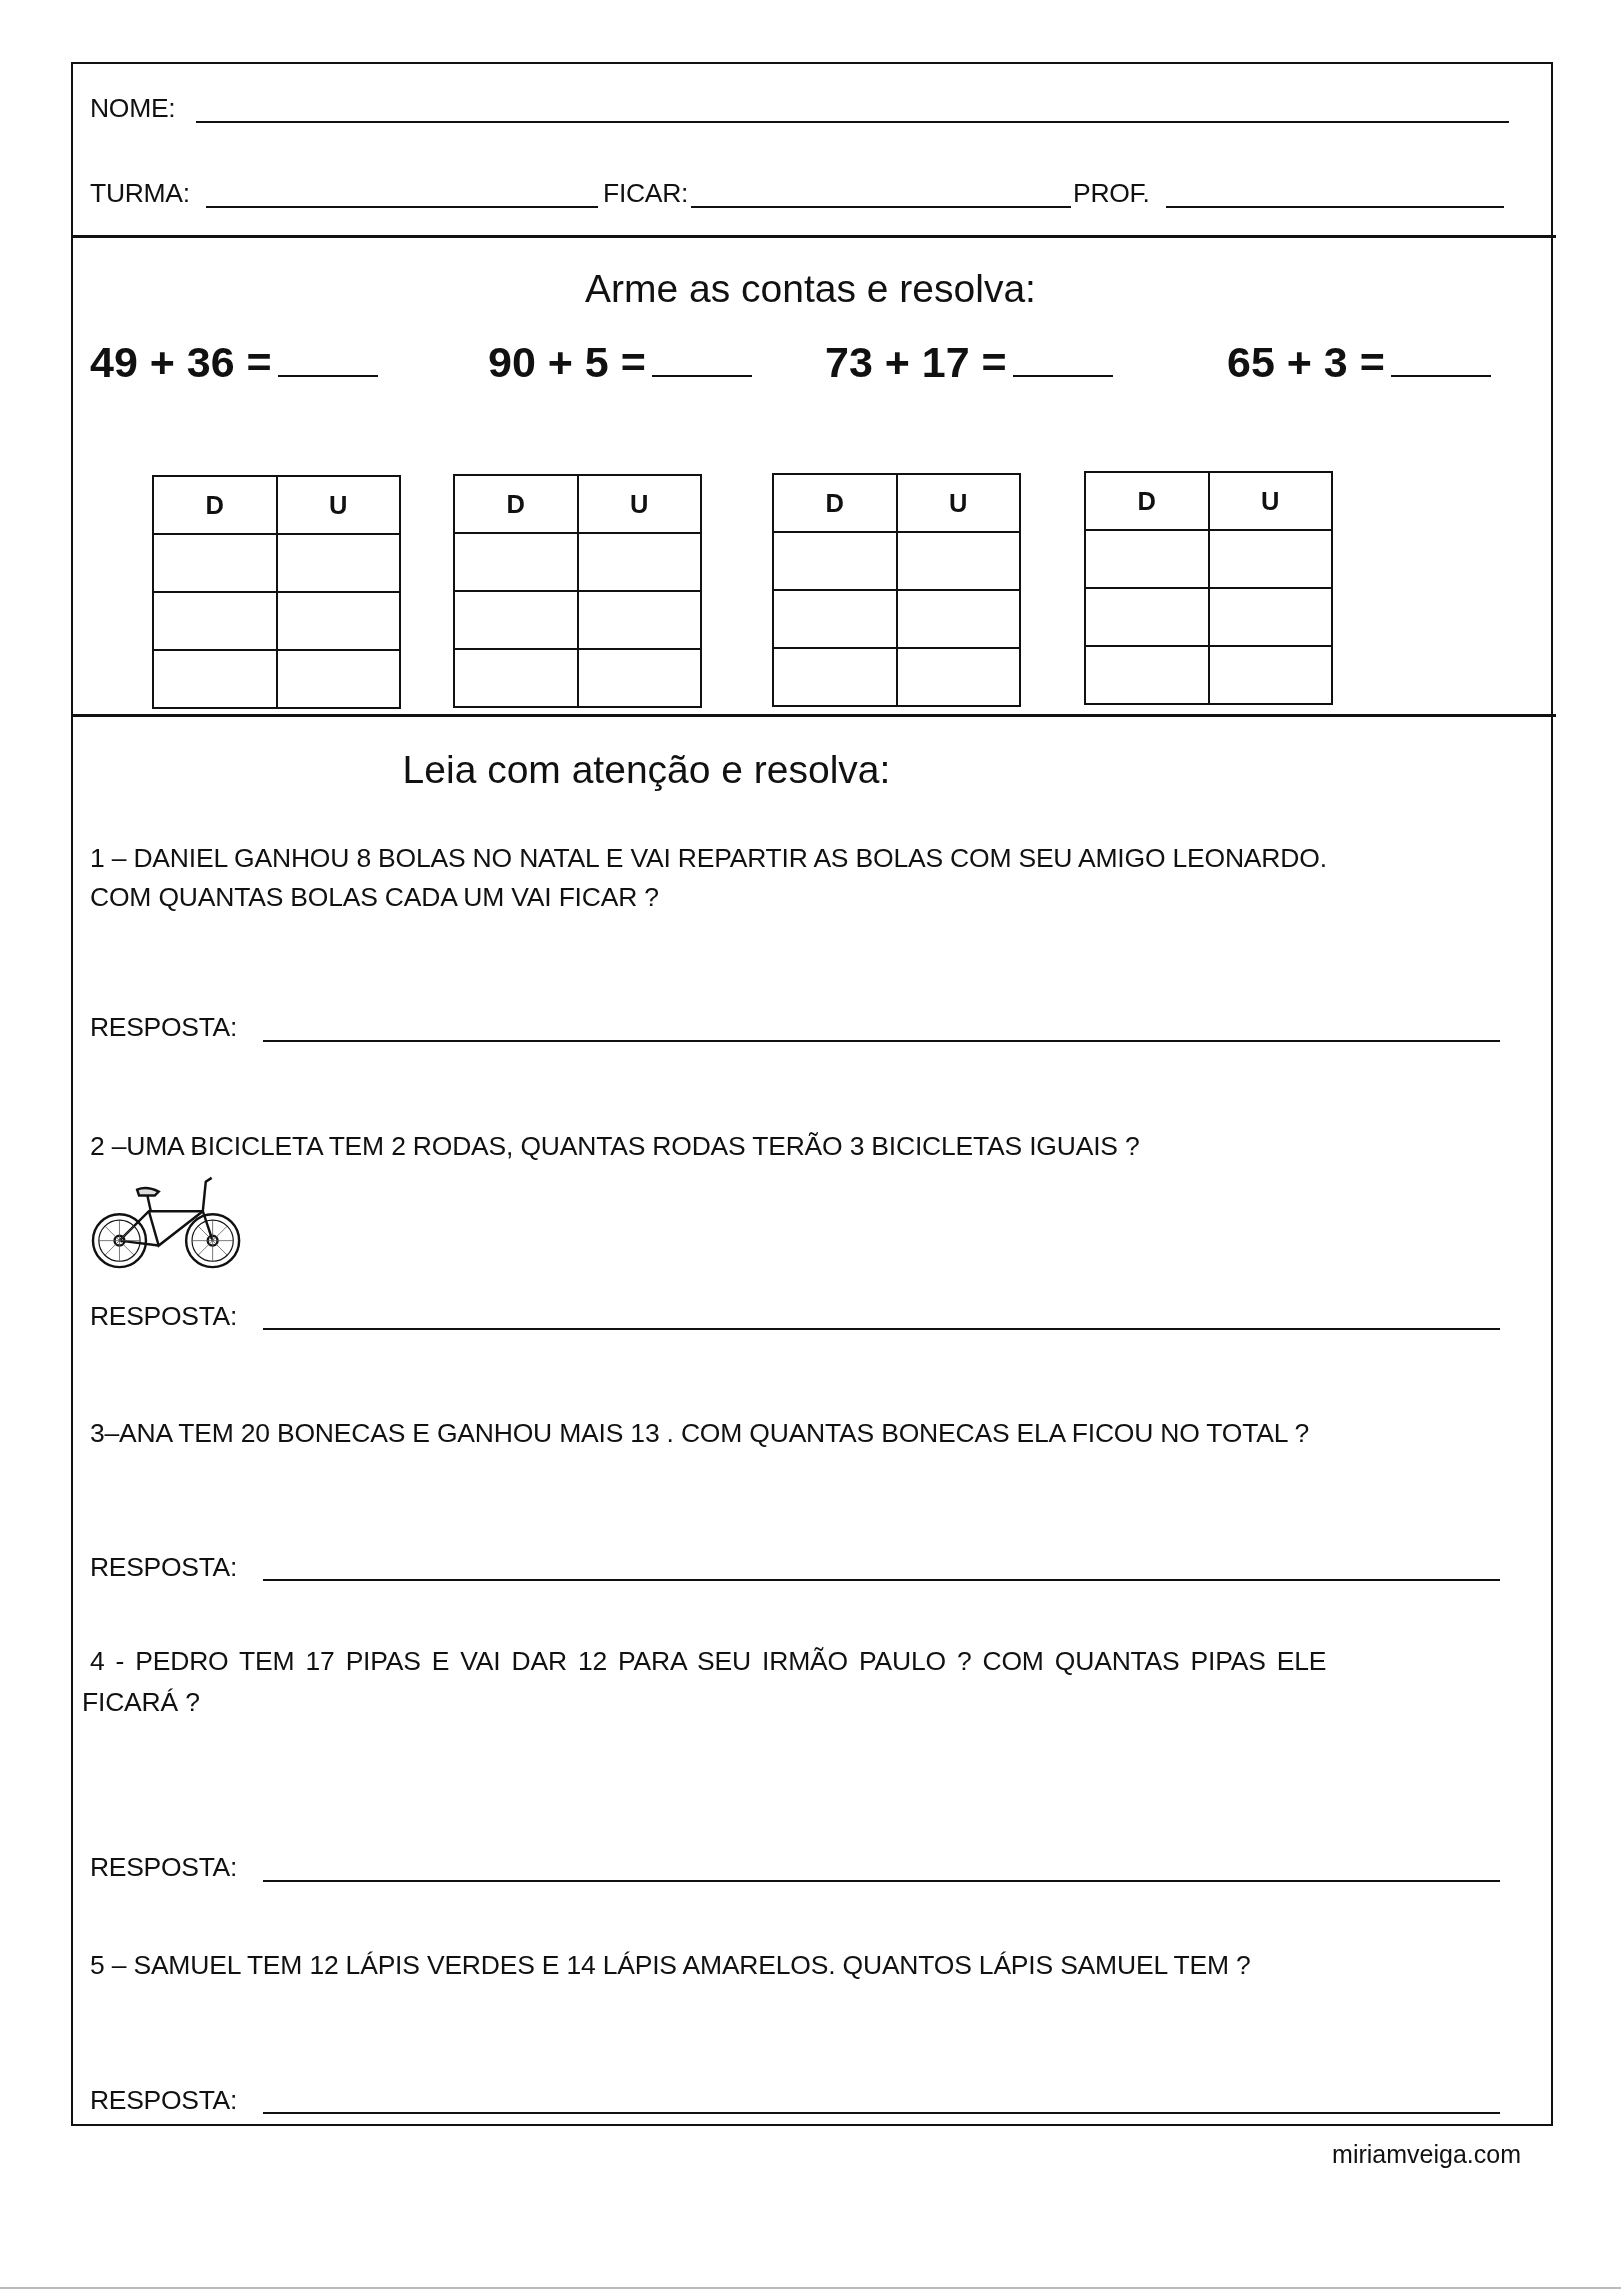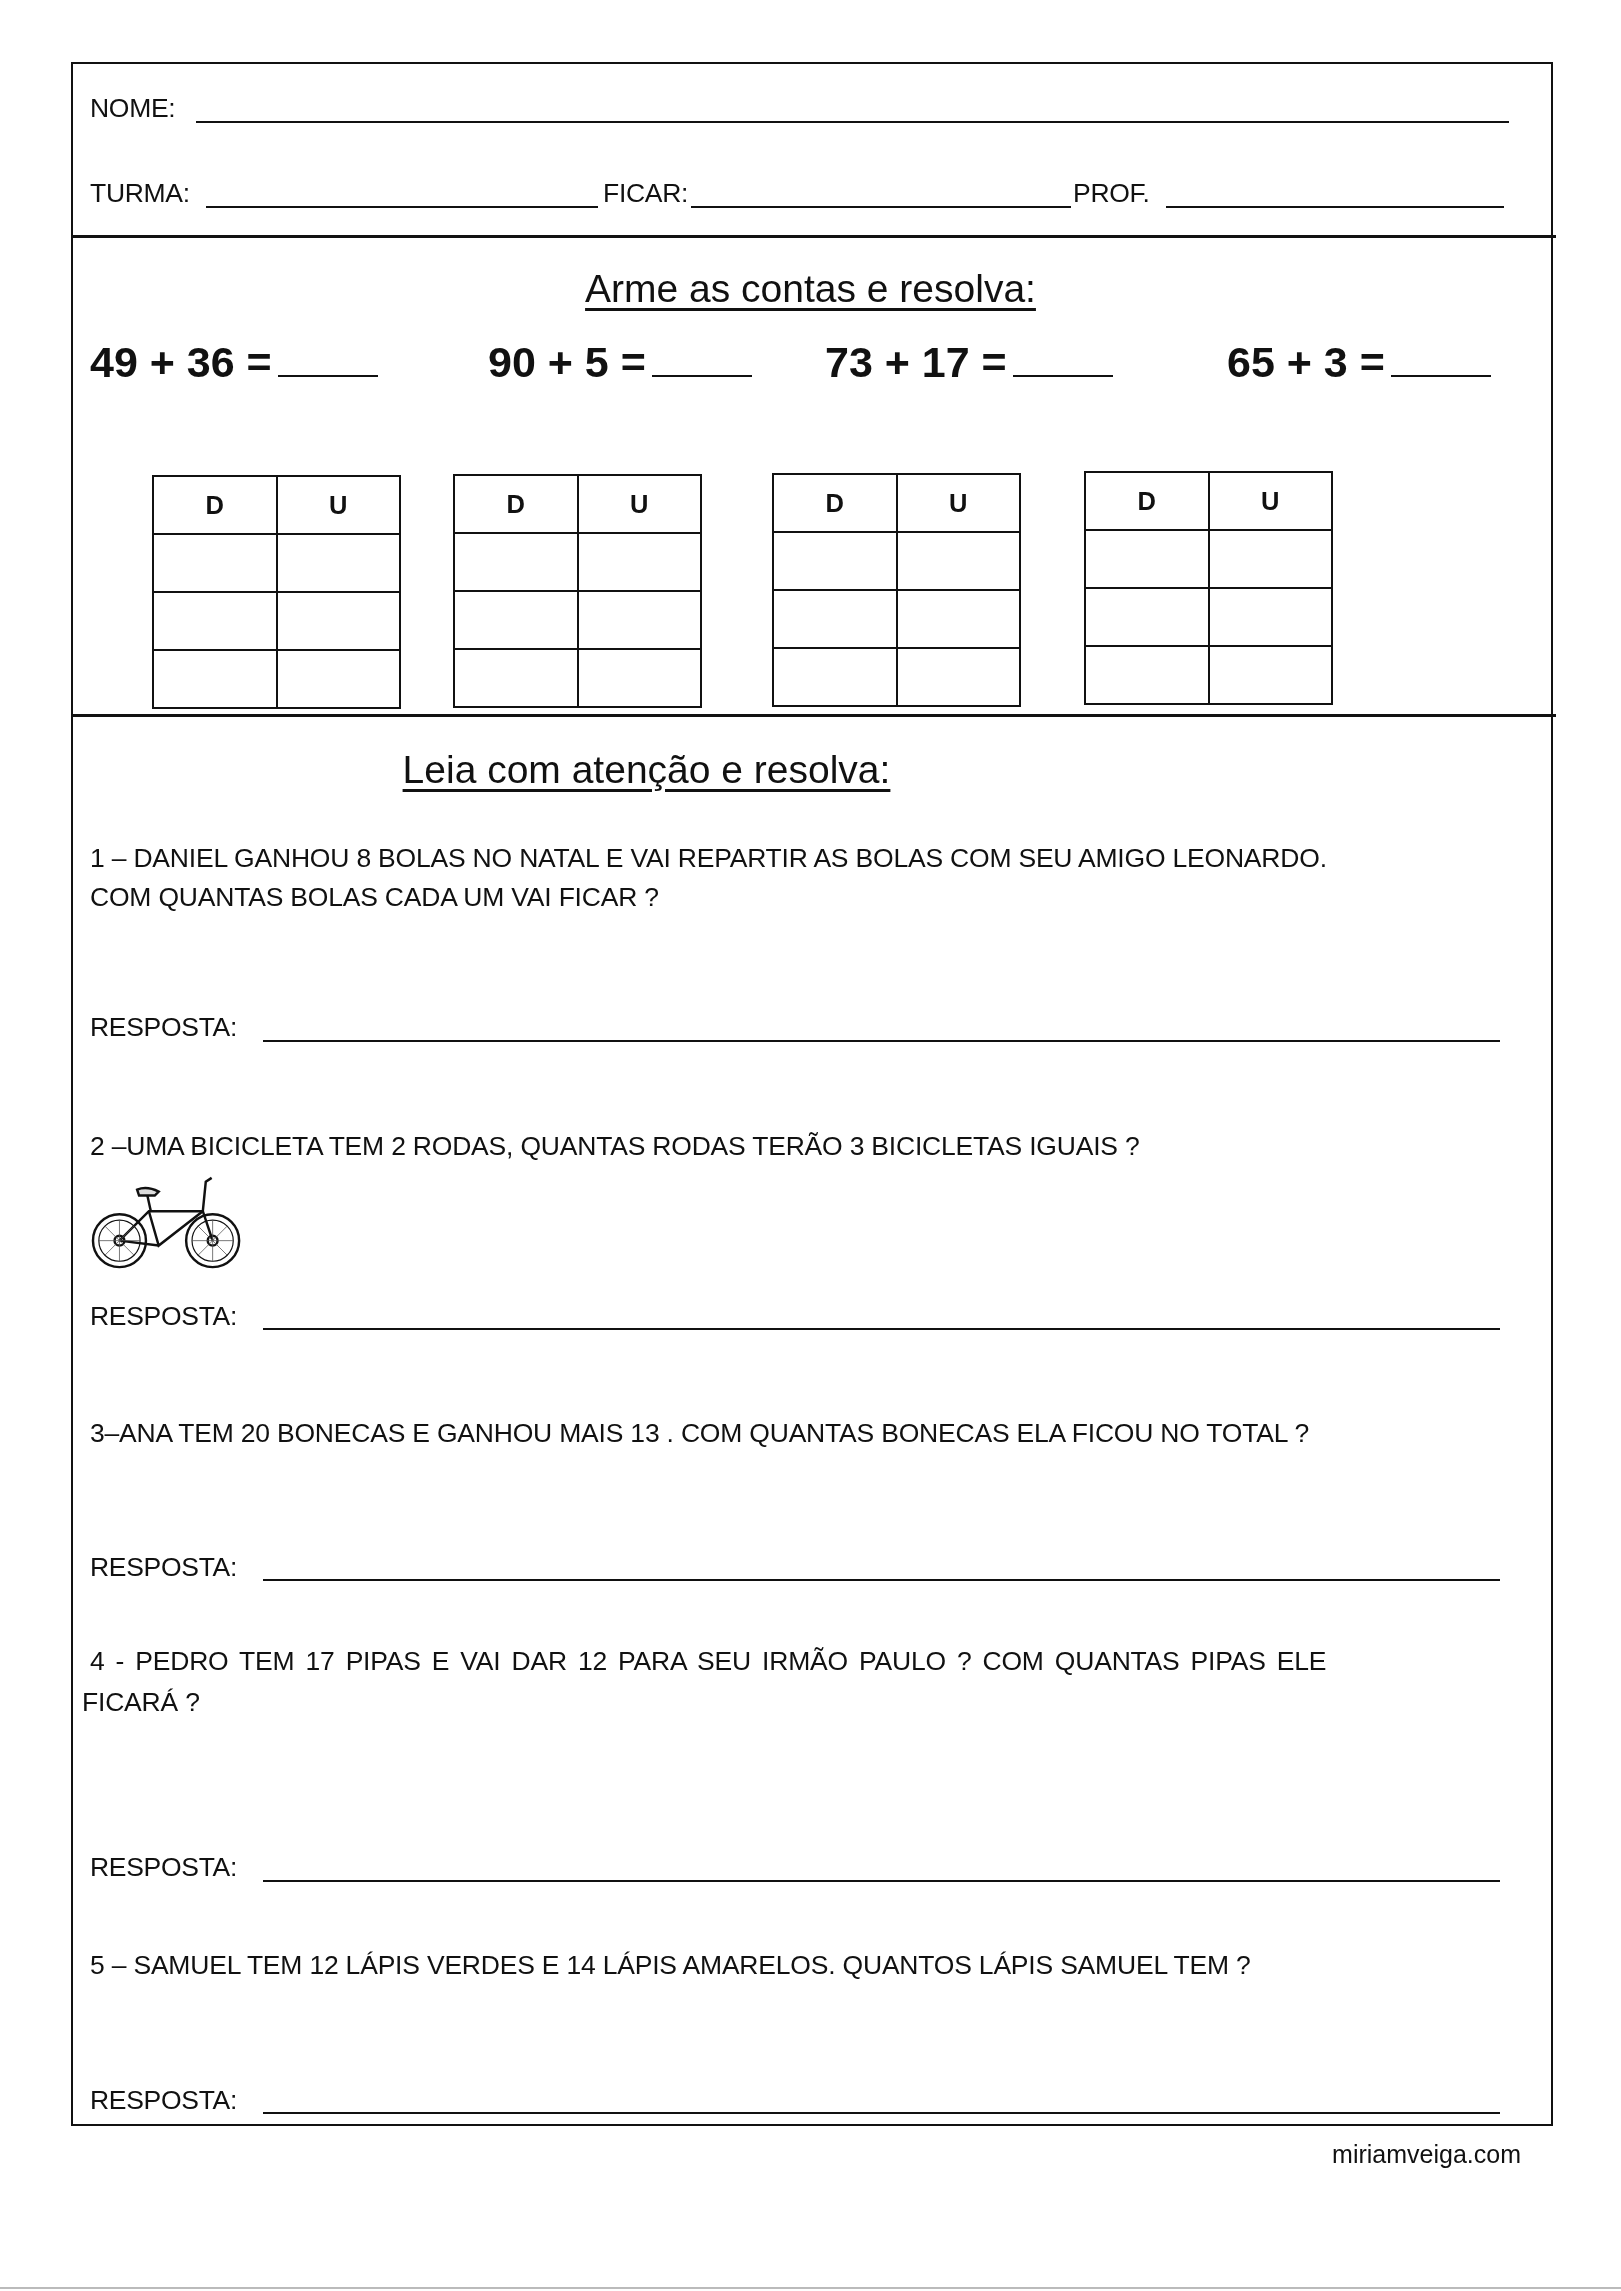--- a/index.html
+++ b/index.html
@@ -3,21 +3,21 @@
 <meta charset="utf-8">
 <style>
   html, body { margin:0; padding:0; }
   body { width:1621px; height:2292px; background:#ffffff; position:relative; overflow:hidden;
          font-family:"Liberation Sans", sans-serif; color:#111; }
   .abs { position:absolute; }
   .frame { position:absolute; left:71px; top:62px; width:1482px; height:2064px; border:2.9px solid #111; box-sizing:border-box; }
   .hsep { position:absolute; left:71px; width:1485px; height:2.9px; background:#111; }
   .label { font-size:26.5px; letter-spacing:-0.3px; }
   .blank { position:absolute; height:0; border-bottom:2.5px solid #111; }
-  .title { font-size:39px; text-decoration:underline; text-underline-offset:5.9px; text-decoration-thickness:2.9px; white-space:nowrap; }
+  .title { font-size:39px; text-underline-offset:5.9px; text-decoration-thickness:2.9px; white-space:nowrap; }
   .eq { font-size:43px; white-space:nowrap;font-weight:bold; }
   .eqblank { display:inline-block; width:100px; border-bottom:2.5px solid #111; height:37px; vertical-align:baseline; margin-left:5.9px; }
   .du { position:absolute; border-collapse:collapse; width:249px; height:231px; }
   .du td { border:2px solid #111; width:50%; text-align:center; font-weight:bold; font-size:25.5px; padding:0; }
   .du tr { height:58px; }
   .q { font-size:26.5px; white-space:nowrap; letter-spacing:-0.2px;margin-top:16px; }
   .footer { font-size:25px; }
   .bottomline { position:absolute; left:0; top:2287px; width:1621px; height:2px; background:#bbb; }
 </style>
 </head>

